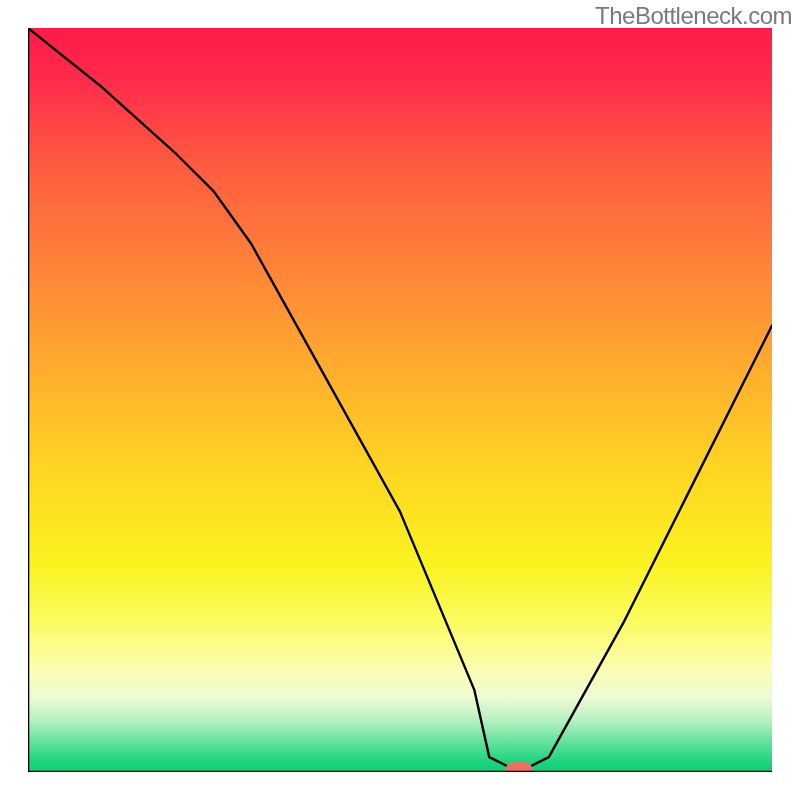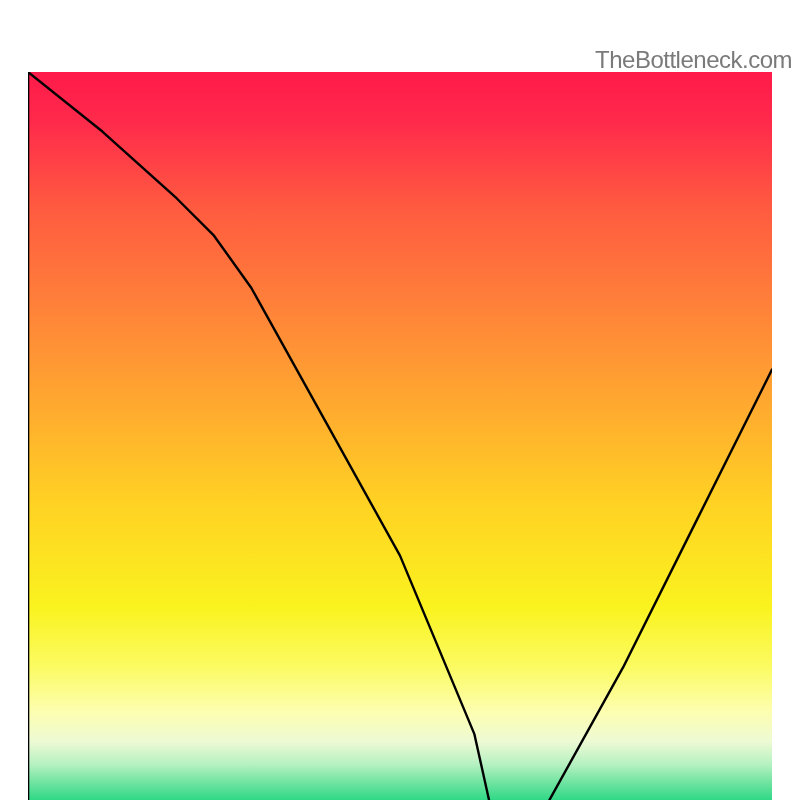--- a/index.html
+++ b/index.html
@@ -9,21 +9,20 @@
     height: 800px;
     overflow: hidden;
     background: #ffffff;
     font-family: Arial, Helvetica, sans-serif;
   }
   .frame {
     position: relative;
     width: 800px;
     height: 680px;
     box-sizing: border-box;
-    margin-top: 44px;
   }
   .attribution {
     position: absolute;
     top: 2px;
     right: 8px;
     color: #7a7a7a;
     font-size: 24px;
     font-weight: 400;
     z-index: 20;
     letter-spacing: -0.5px;

